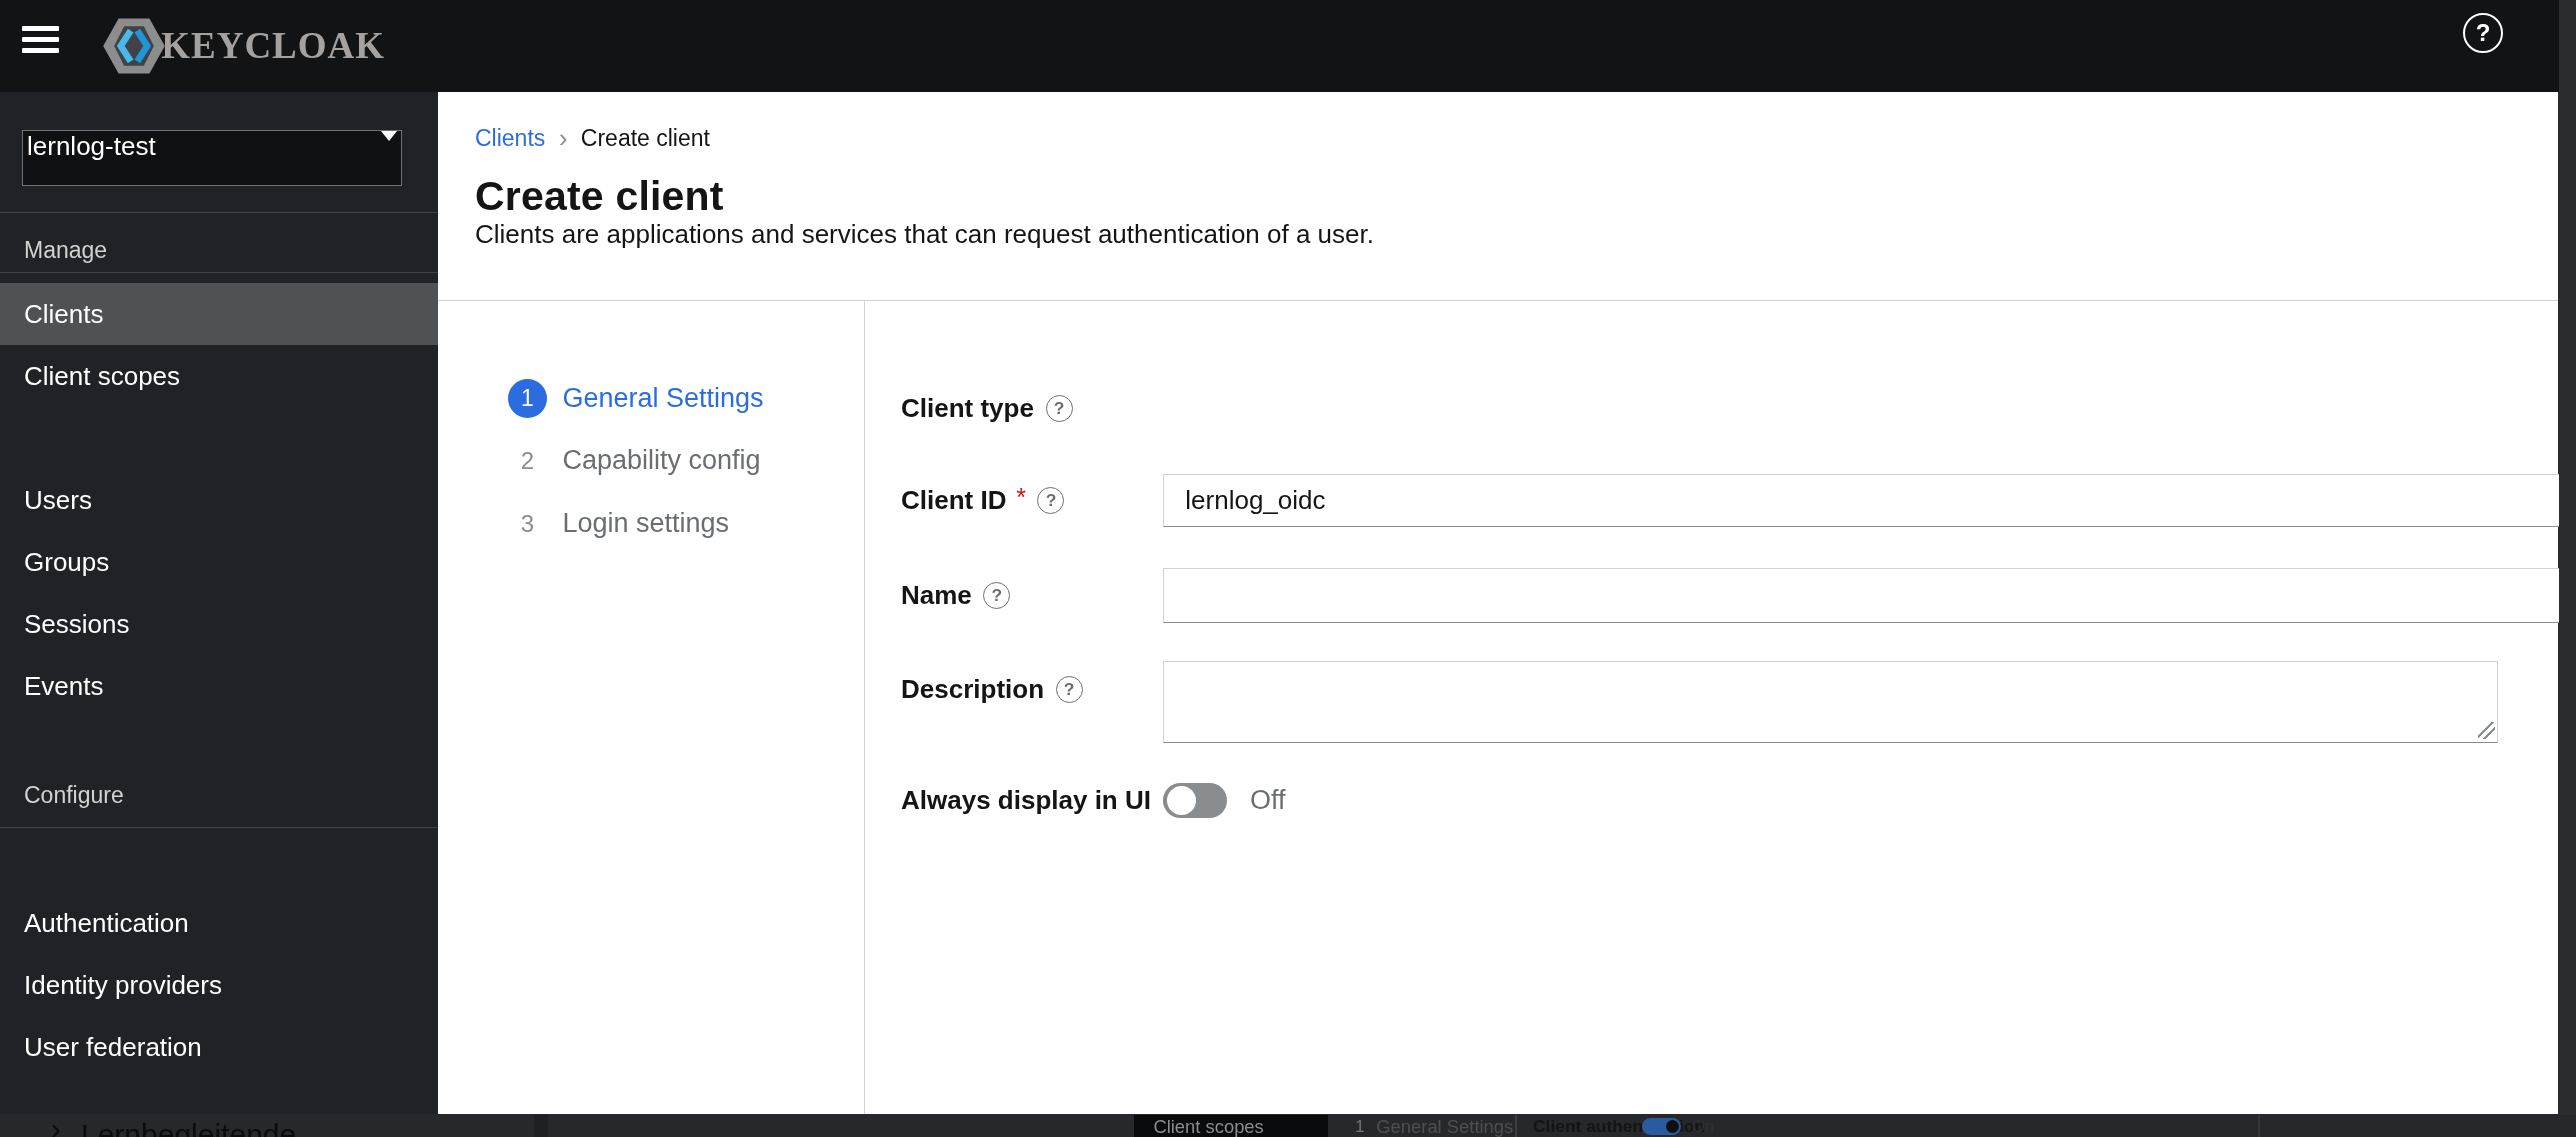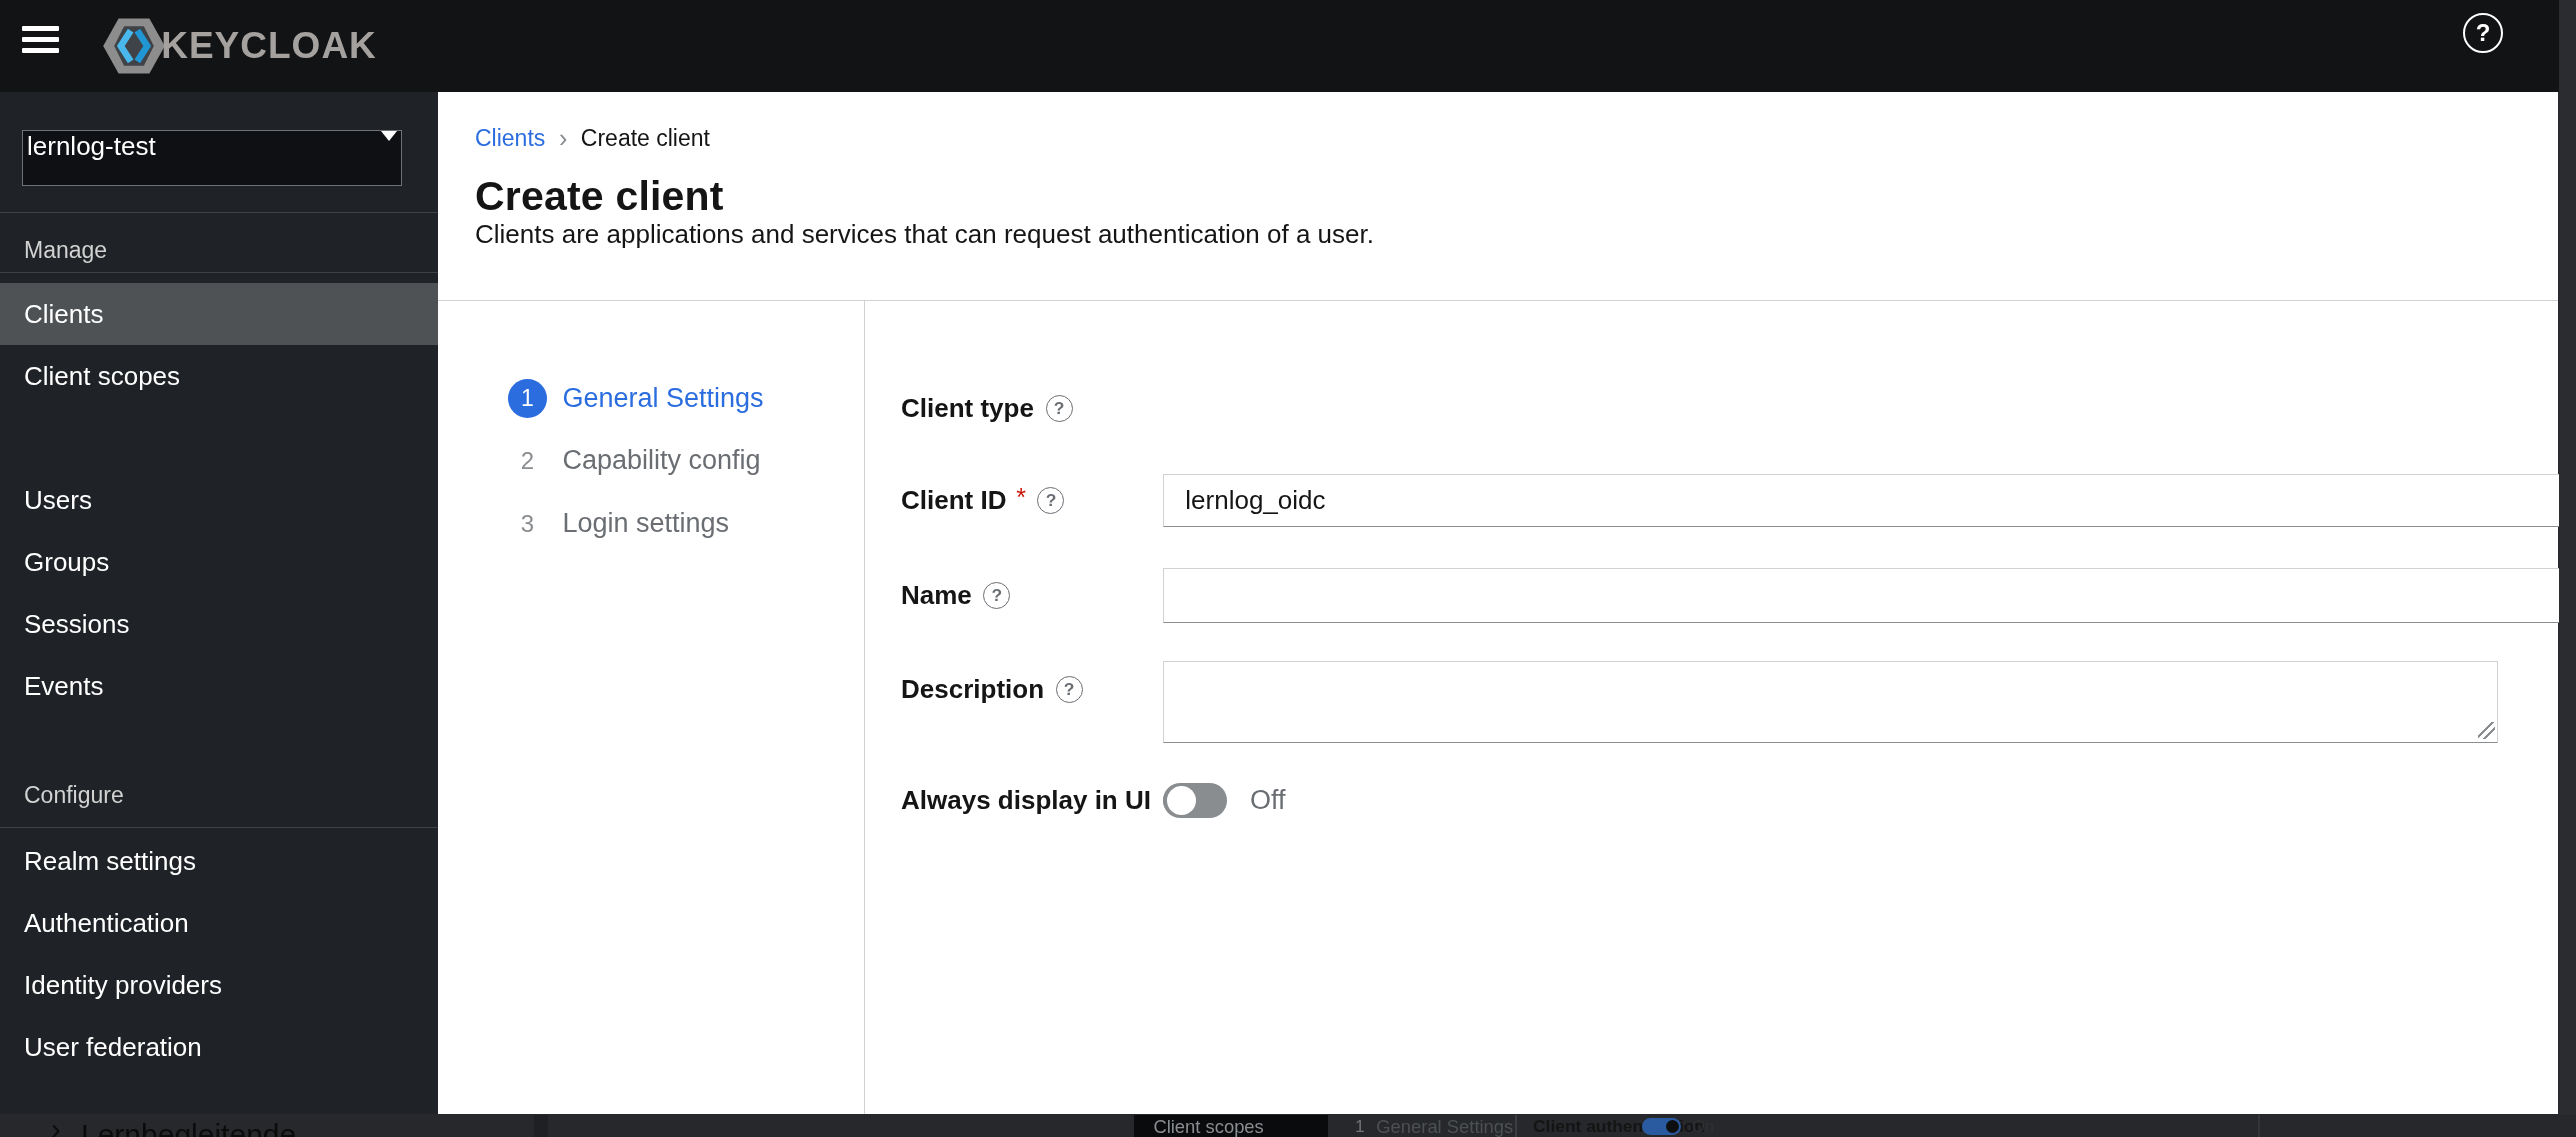--- a/index.html
+++ b/index.html
@@ -4,21 +4,21 @@
 <style>
   * { margin:0; padding:0; box-sizing:border-box; }
   html,body { background:#26282b; }
   body { font-family:"Liberation Sans", sans-serif; }
   .app { position:relative; width:2576px; height:1138px; overflow:hidden; background:#26282b; }
 
   
   .masthead { position:absolute; left:0; top:0; width:2559px; height:92px; background:#121315; }
   .hamburger { position:absolute; left:22px; top:26px; width:37px; height:27px; display:flex; flex-direction:column; justify-content:space-between; cursor:pointer; }
   .hamburger span { display:block; height:4.8px; background:#ffffff; border-radius:1px; }
-  .logo { position:absolute; left:101px; top:12.6px; display:flex; align-items:center; height:66px; }
+  .logo { position:absolute; left:101px; top:12.6px; display:flex; align-items:center; height:66px;font-family:Liberation Serif, serif; }
   .logo svg { width:66px; height:66px; }
   .logo-text { font-size:37px; font-weight:bold; color:#a5a19f; letter-spacing:1px; margin-left:-5.8px; }
   .help-btn { position:absolute; left:2463px; top:12.6px; width:40px; height:40px; border:2.9px solid #ffffff; border-radius:50%;
               color:#ffffff; font-size:24px; font-weight:bold; display:flex; align-items:center; justify-content:center; cursor:pointer; }
 
   
   .sidebar { position:absolute; left:0; top:92px; width:438px; height:1022px; background:#1f2227; }
   .realm-select { position:absolute; left:22px; top:38px; width:380px; height:56px; background:#0e1013; border:1px solid #6f7377;
                   display:flex; align-items:flex-start; justify-content:space-between; padding:0 4px; cursor:pointer; }
   .realm-select .realm-name { color:#ffffff; font-size:26px; }
@@ -133,23 +133,20 @@
       </div>
     <div class="nav-item" style="top:439px;">
         <span>Groups</span>
       </div>
     <div class="nav-item" style="top:563px;">
         <span>Events</span>
       </div>
 
     <div class="nav-group-title" style="top:690px;">Configure</div>
     <div class="side-divider" style="top:735px;"></div>
-    <div class="nav-item" style="top:738px;">
-        <span>Realm settings</span>
-      </div>
     <div class="nav-item" style="top:800px;">
         <span>Authentication</span>
       </div>
     <div class="nav-item" style="top:862px;">
         <span>Identity providers</span>
       </div>
     <div class="nav-item" style="top:924px;">
         <span>User federation</span>
       </div>
   </div>

